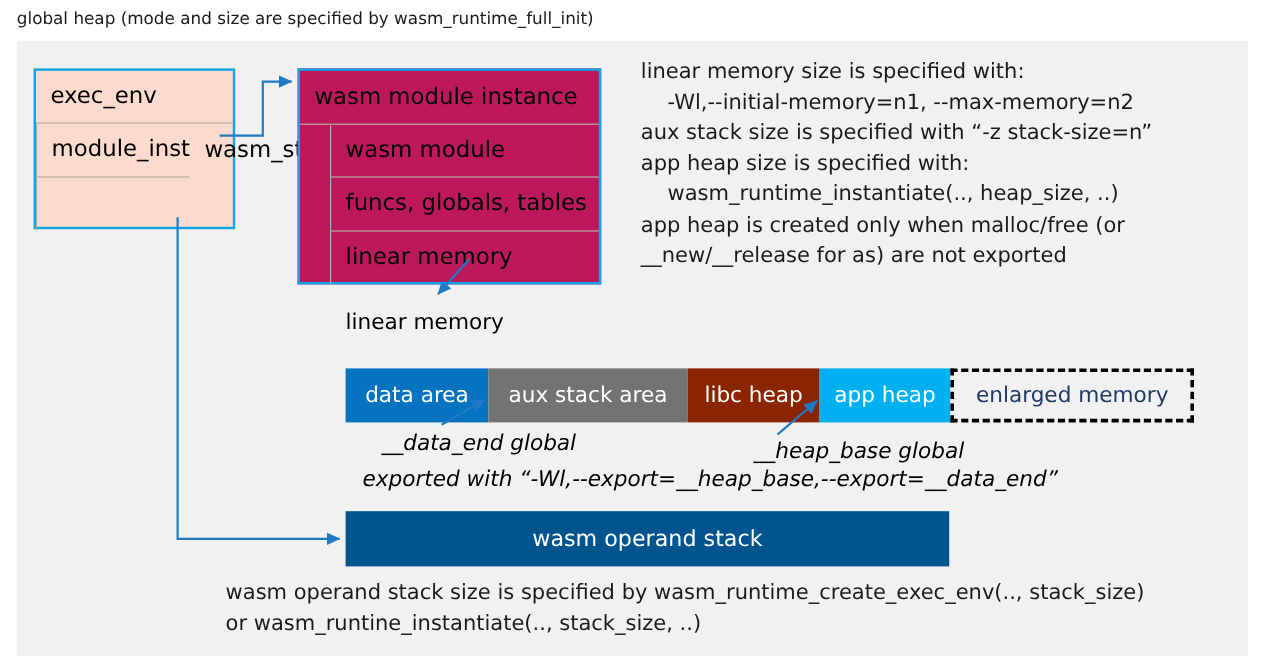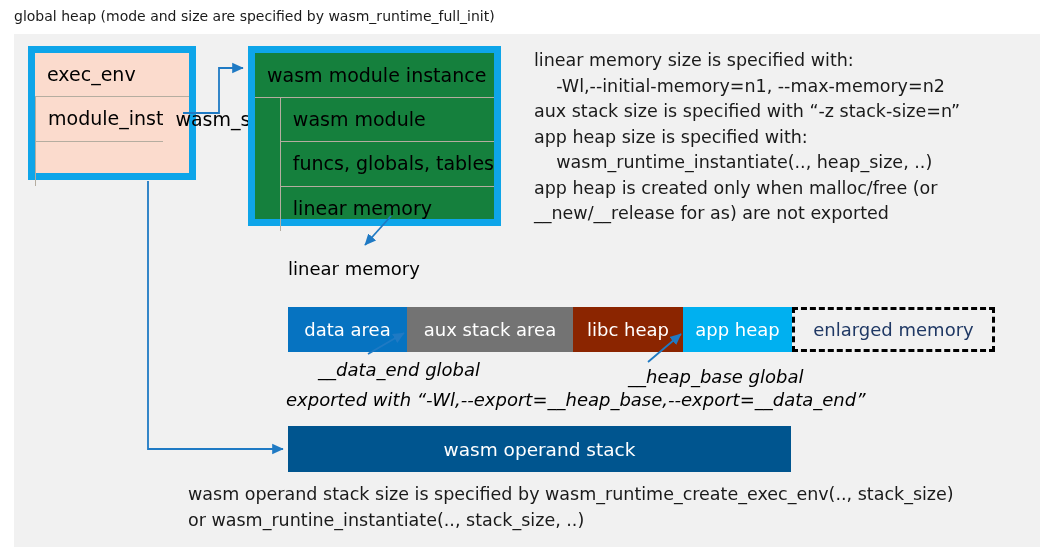--- a/index.html
+++ b/index.html
@@ -34,21 +34,22 @@
     top: 34px;
     width: 1026px;
     height: 513px;
     background: #f1f1f1;
   }
 
   
   .struct {
     position: absolute;
     box-sizing: border-box;
-    border: 7px solid #0ea5e9;
+    border: 2px solid #0ea5e9;
+    margin-top: 11px;
   }
   .struct-row {
     box-sizing: border-box;
     display: flex;
     align-items: center;
     font-size: 19px;
     line-height: 1;
     white-space: nowrap;
   }
   .row-label {
@@ -87,21 +88,21 @@
   #exec-env-fields > .struct-row:first-child {
     border-bottom: 1px solid #b5ada0;
   }
 
   
   #module-inst-box {
     left: 248px;
     top: 46px;
     width: 253px;
     height: 180px;
-    background: #15803d;
+    background: #be185d;
   }
   #module-inst-header {
     height: 45px;
     border-bottom: 1px solid #b5ada0;
   }
   #module-inst-sub {
     display: flex;
     height: 133px;
   }
   #module-inst-gutter {
@@ -165,21 +166,21 @@
 
   
   .anno {
     position: absolute;
     font-size: 18px;
     white-space: nowrap;
     font-style: italic;
   }
   #anno-data-end   { left: 318px; top: 359px; }
   #anno-heap-base  { left: 628px; top: 366px; }
-  #anno-exported   { left: 286px; top: 389px; }
+  #anno-exported   { left: 302px; top: 389px; }
 
   
   #operand-stack-box {
     position: absolute;
     left: 288px;
     top: 426px;
     width: 503px;
     height: 46px;
     background: #00558f;
     display: flex;

